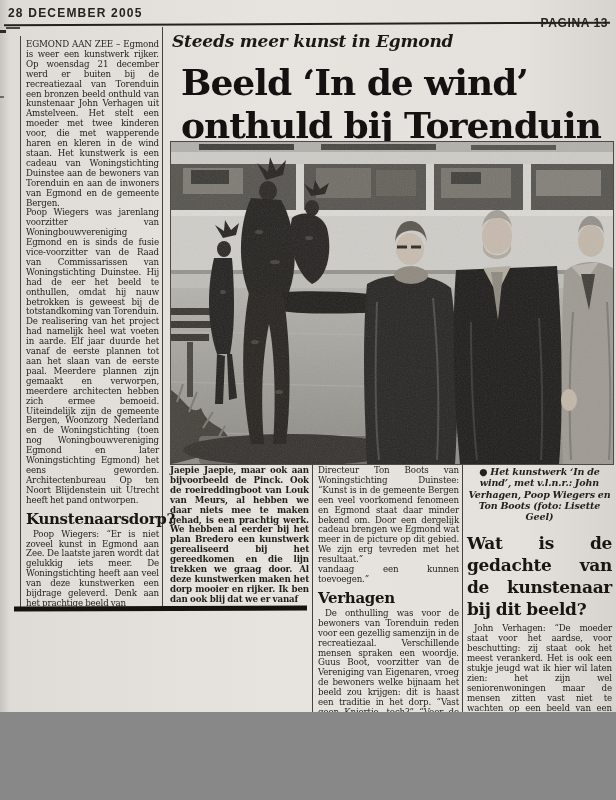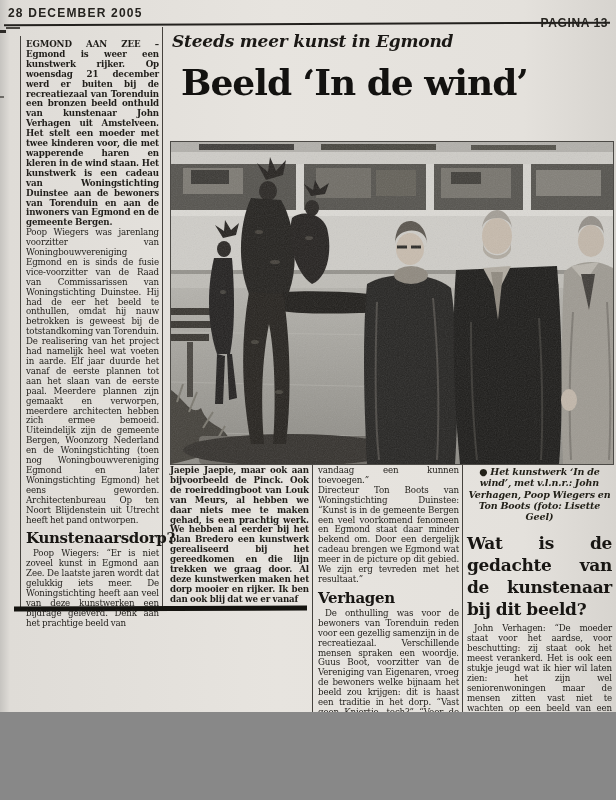--- a/index.html
+++ b/index.html
@@ -19,21 +19,21 @@
   .vr-a{left:20px;top:36px;height:574px;}
   .vr-b{left:162px;top:27px;height:584px;}
   .vr-c{left:312px;top:461px;height:337px;}
   .vr-d{left:462px;top:464px;height:325px;}
   .thick{position:absolute;height:5px;background:#14130f;}
   .th-left{left:14px;top:606px;width:293px;transform:rotate(-.2deg);}
   .th-right{left:316px;top:791px;width:294px;}
   
   .btxt{font-size:8.7px;line-height:9.9px;text-align:justify;letter-spacing:-.15px;word-spacing:-.4px;color:#201e1a;}
   .btxt p{margin:0;}
-  .bold{font-weight:700;}
+  .bold{font-weight:400;}
   .ind{text-indent:7px;}
   .col-left{left:26px;top:40px;width:133px;}
   .col-a{left:170px;top:466px;width:139px;font-weight:bold;}
   .col-b{left:318px;top:466px;width:141px;}
   .col-c{left:467px;top:466px;width:145px;}
   h2.shead{font:700 15px/16px "DejaVu Serif",serif;letter-spacing:-.3px;margin:5px 0 3px;color:#181613;}
   h2.bighead{font:700 17px/22px "DejaVu Serif",serif;letter-spacing:-.3px;margin:10px 0 4px;color:#181613;}
   
   .kicker{left:172px;top:32px;font:italic 700 17px/19px "DejaVu Serif",serif;letter-spacing:-.2px;color:#1b1916;}
   .headline{left:169px;top:49px;width:446px;font:700 36px/43px "DejaVu Serif",serif;letter-spacing:-1px;color:#131210;margin:12px;}
@@ -64,21 +64,21 @@
   <div class="thick th-right"></div>
 
   <section class="abs btxt col-left">
     <p class="bold">EGMOND AAN ZEE – Egmond is weer een kunstwerk rijker. Op woensdag 21 december werd er buiten bij de recreatiezaal van Torenduin een bronzen beeld onthuld van kunstenaar John Verhagen uit Amstelveen. Het stelt een moeder met twee kinderen voor, die met wapperende haren en kleren in de wind staan. Het kunstwerk is een cadeau van Woningstichting Duinstee aan de bewoners van Torenduin en aan de inwoners van Egmond en de gemeente Bergen.</p>
     <p>Poop Wiegers was jarenlang voorzitter van Woningbouwvereniging Egmond en is sinds de fusie vice-voorzitter van de Raad van Commissarissen van Woningstichting Duinstee. Hij had de eer het beeld te onthullen, omdat hij nauw betrokken is geweest bij de totstandkoming van Torenduin. De realisering van het project had namelijk heel wat voeten in aarde. Elf jaar duurde het vanaf de eerste plannen tot aan het slaan van de eerste paal. Meerdere plannen zijn gemaakt en verworpen, meerdere architecten hebben zich ermee bemoeid. Uiteindelijk zijn de gemeente Bergen, Woonzorg Nederland en de Woningstichting (toen nog Woningbouwvereniging Egmond en later Woningstichting Egmond) het eens geworden. Architectenbureau Op ten Noort Blijdenstein uit Utrecht heeft het pand ontworpen.</p>
     <h2 class="shead">Kunstenaarsdorp?</h2>
     <p class="ind">Poop Wiegers: “Er is niet zoveel kunst in Egmond aan Zee. De laatste jaren wordt dat gelukkig iets meer. De Woningstichting heeft aan veel van deze kunstwerken een bijdrage geleverd. Denk aan het prachtige beeld van</p>
   </section>
 
   <div class="abs kicker">Steeds meer kunst in Egmond</div>
-  <h1 class="abs headline"><span>Beeld ‘In de wind’</span><br></h1>
+  <h1 class="abs headline"><span>Beeld ‘In de wind’</span><br><span>onthuld bij Torenduin</span></h1>
 
   <figure class="abs photo" style="margin:0">
     <svg width="442" height="322" viewBox="0 0 442 322">
       <defs>
         <linearGradient id="gnd" x1="0" y1="0" x2="0" y2="1">
           <stop offset="0" stop-color="#b4b2ac"></stop>
             <stop offset="1" stop-color="#8c8a84"></stop>
         </linearGradient>
         <filter id="grain" x="0" y="0" width="100%" height="100%">
           <feTurbulence type="fractalNoise" baseFrequency="0.9" numOctaves="2" stitchTiles="stitch"></feTurbulence>
@@ -196,22 +196,22 @@
 
       <rect x="0" y="0" width="442" height="322" filter="url(#grain)"></rect>
     </svg>
   </figure>
 
   <section class="abs btxt col-a">
     <p>Jaepie Jaepie, maar ook aan bijvoorbeeld de Pinck. Ook de roeireddingboot van Louk van Meurs, al hebben we daar niets mee te maken gehad, is een prachtig werk. We hebben al eerder bij het plan Bredero een kunstwerk gerealiseerd bij het gereedkomen en die lijn trekken we graag door. Al deze kunstwerken maken het dorp mooier en rijker. Ik ben dan ook blij dat we er vanaf</p>
   </section>
 
   <section class="abs btxt col-b">
+    <p>Directeur Ton Boots van Woningstichting Duinstee: “Kunst is in de gemeente Bergen een veel voorkomend fenomeen en Egmond staat daar minder bekend om. Door een dergelijk cadeau brengen we Egmond wat meer in de picture op dit gebied. We zijn erg tevreden met het resultaat.”</p>
     <p>vandaag een kunnen toevoegen.”</p>
-    <p>Directeur Ton Boots van Woningstichting Duinstee: “Kunst is in de gemeente Bergen een veel voorkomend fenomeen en Egmond staat daar minder bekend om. Door een dergelijk cadeau brengen we Egmond wat meer in de picture op dit gebied. We zijn erg tevreden met het resultaat.”</p>
     <h2 class="shead">Verhagen</h2>
     <p class="ind">De onthulling was voor de bewoners van Torenduin reden voor een gezellig samenzijn in de recreatiezaal. Verschillende mensen spraken een woordje. Guus Boot, voorzitter van de Vereniging van Eigenaren, vroeg de bewoners welke bijnaam het beeld zou krijgen: dit is haast een traditie in het dorp. “Vast geen Kniertje, toch?” “Voor de wind”, riep een bewoner. En daarmee is er tegelijk een diepere laag aan het cadeau gegeven. Dat het de bewoners van Torenduin maar voor de wind mag gaan.</p>
   </section>
 
   <section class="abs btxt col-c">
     <p class="caption">● Het kunstwerk ‘In de wind’, met v.l.n.r.: John Verhagen, Poop Wiegers en Ton Boots (foto: Lisette Geel)</p>
     <h2 class="bighead">Wat is de gedachte van de kunstenaar bij dit beeld?</h2>
     <p class="ind">John Verhagen: “De moeder staat voor het aardse, voor beschutting: zij staat ook het meest verankerd. Het is ook een stukje jeugd wat ik hier wil laten zien: het zijn wel seniorenwoningen maar de mensen zitten vast niet te wachten op een beeld van een oud mannetje met een wandelstok. Het beeld toont ook de wind, die hier aan de kust nooit helemaal weg is.” Daarmee is ook de relatie met Egmond gelegd. De kunstenaar ziet graag dat er rond het beeld glazen schotten komen, waarbinnen de mensen beschut kunnen zitten en kunnen genieten van het kunstwerk.</p>
   </section>
 

